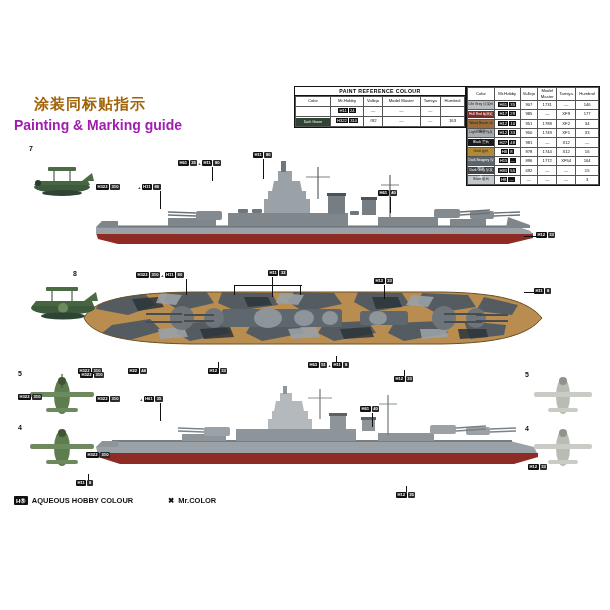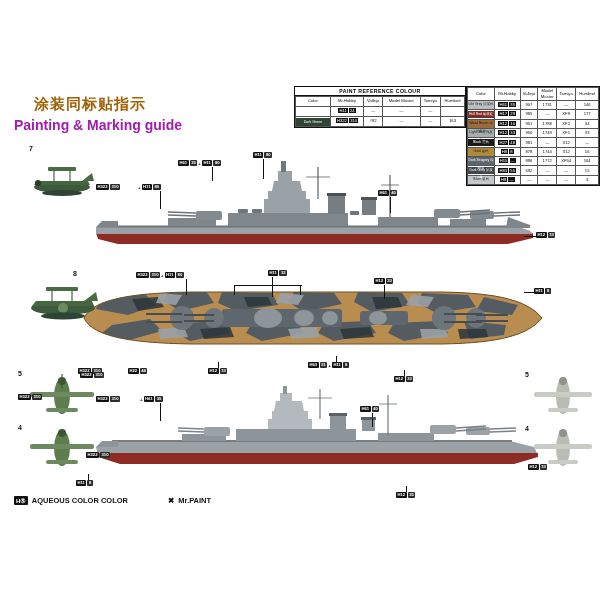--- a/index.html
+++ b/index.html
@@ -189,25 +189,25 @@
             <td>—</td>
             <td>—</td>
             <td>3</td>
           </tr>
         </tbody>
     </table>
   </div>
 
   <div class="footer">
     <span class="tag">H⑤</span>
-    <span>AQUEOUS COLOR COLOR</span>
+    <span>AQUEOUS HOBBY COLOUR</span>
   </div>
   <div class="footer2">
     <span class="tag">✖</span>
-    <span>Mr.PAINT</span>
+    <span>Mr.COLOR</span>
   </div>
 
   <div class="numlbl" style="left:29px;top:145px;">7</div>
   <div class="numlbl" style="left:73px;top:270px;">8</div>
   <div class="numlbl" style="left:18px;top:370px;">5</div>
   <div class="numlbl" style="left:18px;top:424px;">4</div>
   <div class="numlbl" style="left:525px;top:371px;">5</div>
   <div class="numlbl" style="left:525px;top:425px;">4</div>
 
   <svg class="ship" style="left:78px;top:155px;" width="470" height="110" viewBox="0 0 470 110">

